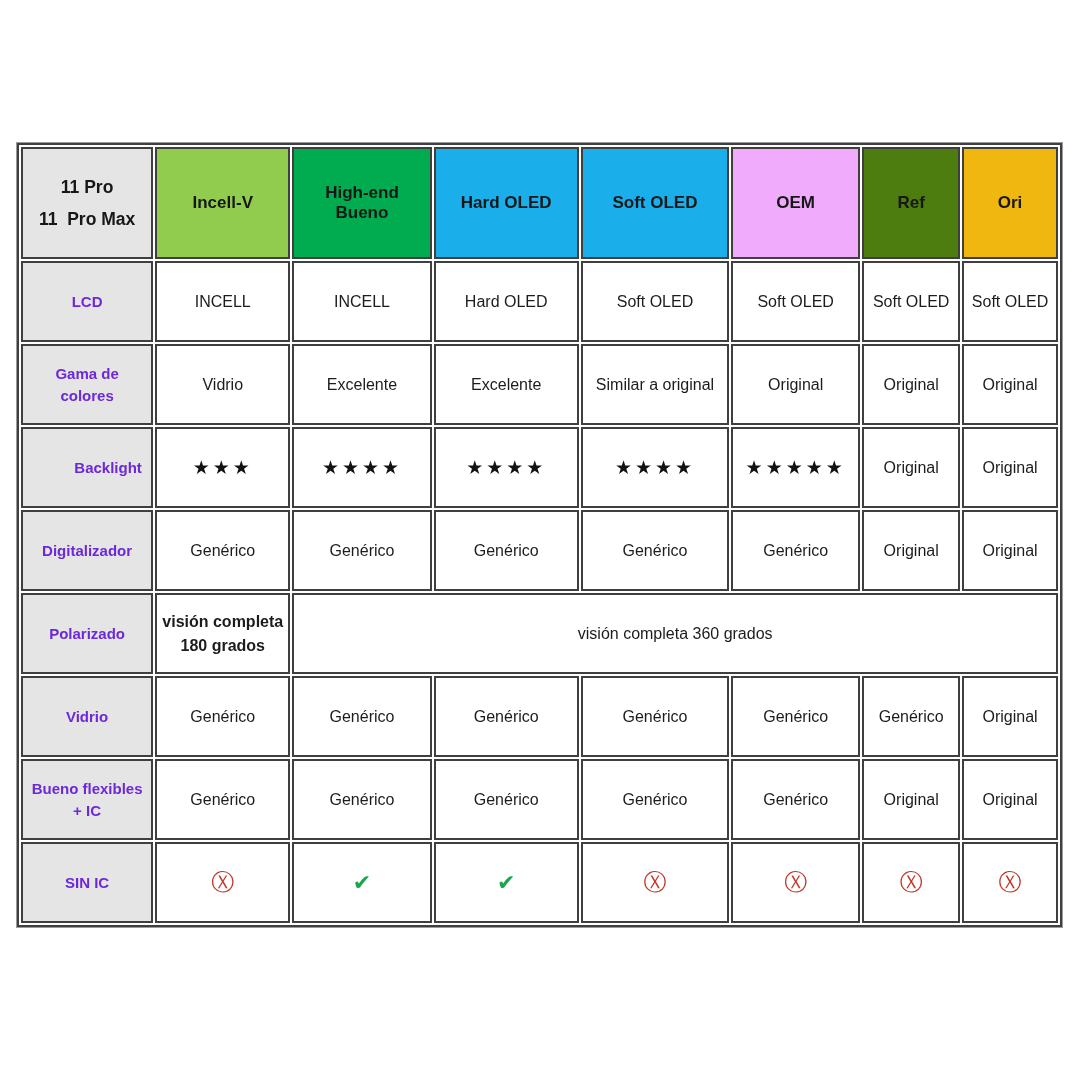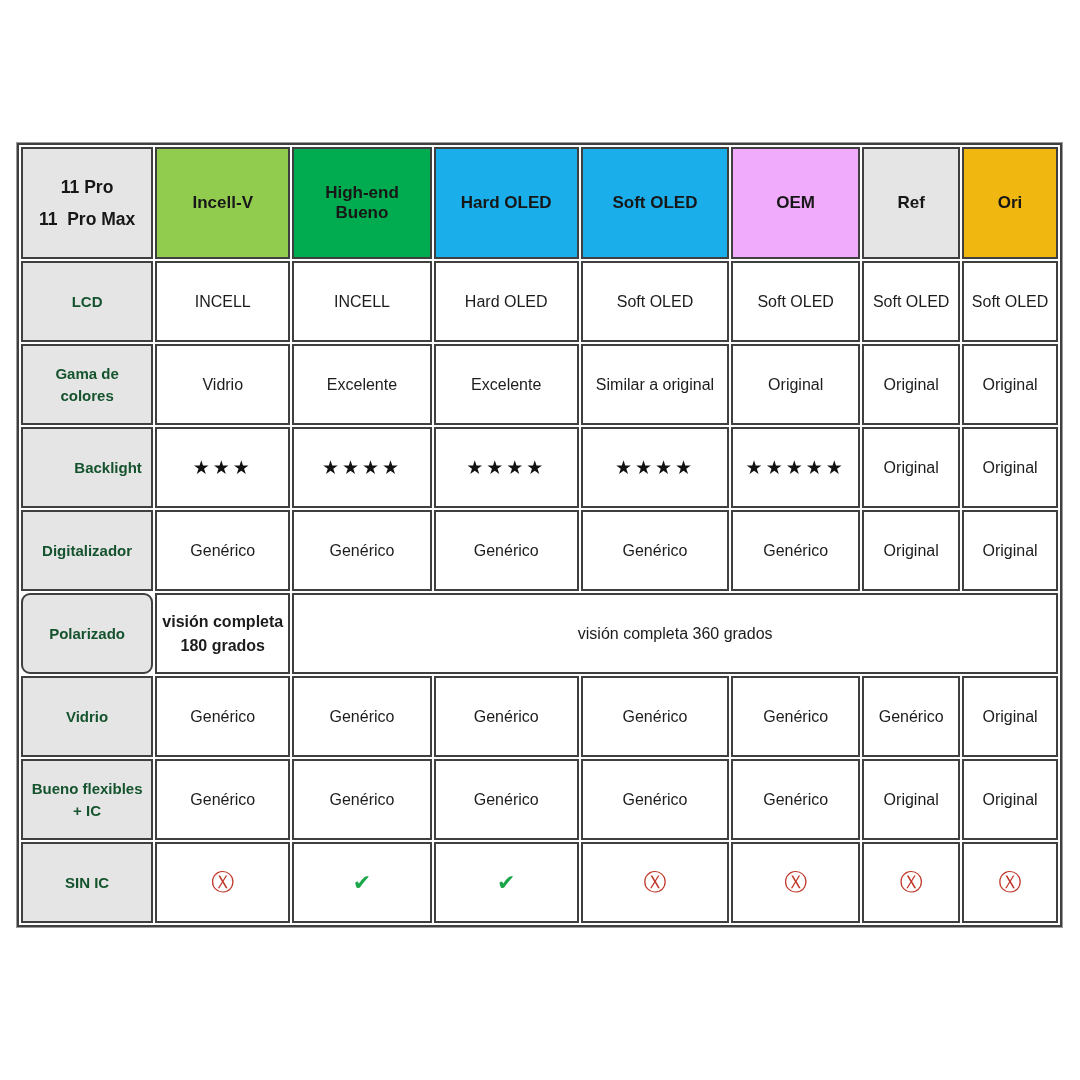--- a/index.html
+++ b/index.html
@@ -46,21 +46,21 @@
   th.corner {
     white-space: pre;
     font-size: 17.5px;
     line-height: 1.85;
   }
   tbody th {
     font-size: 15px;
     font-weight: bold;
     white-space: pre-line;
     line-height: 1.45;
-    color: #14532d;
+    color: #6d28d9;
   }
   td {
     font-size: 16px;
     font-weight: normal;
     color: #1c1c1c;
   }
   td.wrap2 {
     white-space: pre-line;
     line-height: 1.5;
     font-weight: bold;
@@ -99,21 +99,21 @@
   </colgroup>
   <thead>
     <tr>
       <th class="corner" style="background: rgb(230, 229, 229);">11 Pro
 11  Pro Max</th>
       <th style="background: rgb(146, 204, 79);">Incell-V</th>
       <th style="background: rgb(0, 172, 79);">High-end Bueno</th>
       <th style="background: rgb(26, 174, 235);">Hard OLED</th>
       <th style="background: rgb(26, 174, 235);">Soft OLED</th>
       <th style="background: #f0abfc;">OEM</th>
-      <th style="background: #e5e5e5;">Ref</th>
+      <th style="background: #4d7c0f;">Ref</th>
       <th style="background: rgb(239, 183, 15);">Ori</th>
     </tr>
   </thead>
   <tbody>
     <tr>
       <th style="background: rgb(230, 229, 229);">LCD</th>
       <td>INCELL</td>
       <td>INCELL</td>
       <td>Hard OLED</td>
       <td>Soft OLED</td>
@@ -146,21 +146,21 @@
       <th style="background: rgb(230, 229, 229);">Digitalizador</th>
       <td>Genérico</td>
       <td>Genérico</td>
       <td>Genérico</td>
       <td>Genérico</td>
       <td>Genérico</td>
       <td>Original</td>
       <td>Original</td>
     </tr>
     <tr>
-      <th style="background: rgb(230, 229, 229); border-radius: 9px;">Polarizado</th>
+      <th style="background: rgb(230, 229, 229);">Polarizado</th>
       <td class="wrap2">visión completa
 180 grados</td>
       <td colspan="6">visión completa 360 grados</td>
     </tr>
     <tr>
       <th style="background: rgb(230, 229, 229);">Vidrio</th>
       <td>Genérico</td>
       <td>Genérico</td>
       <td>Genérico</td>
       <td>Genérico</td>

